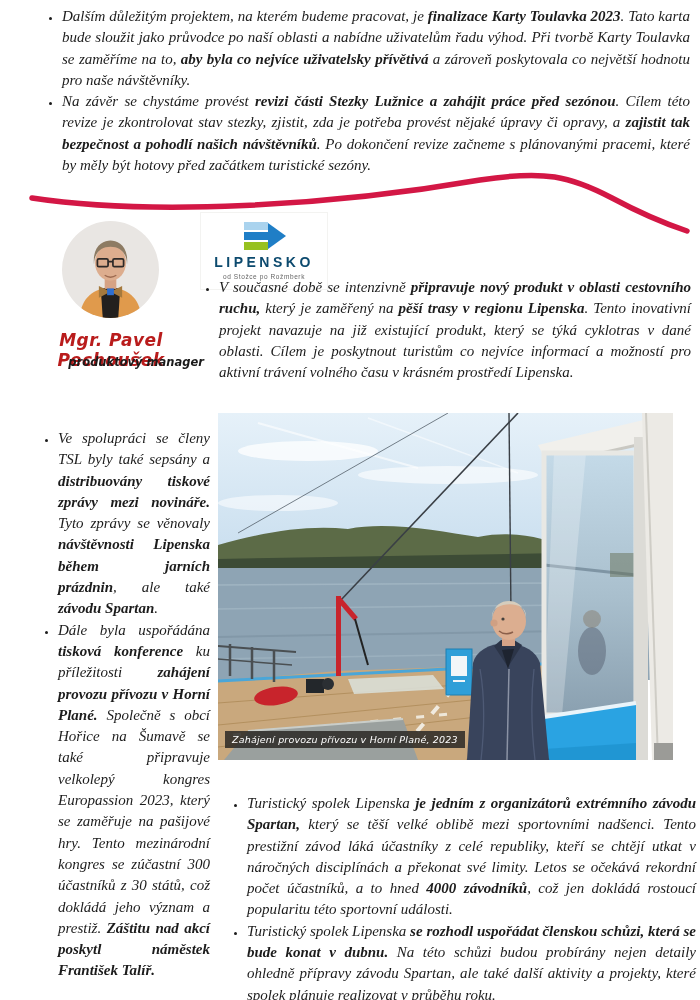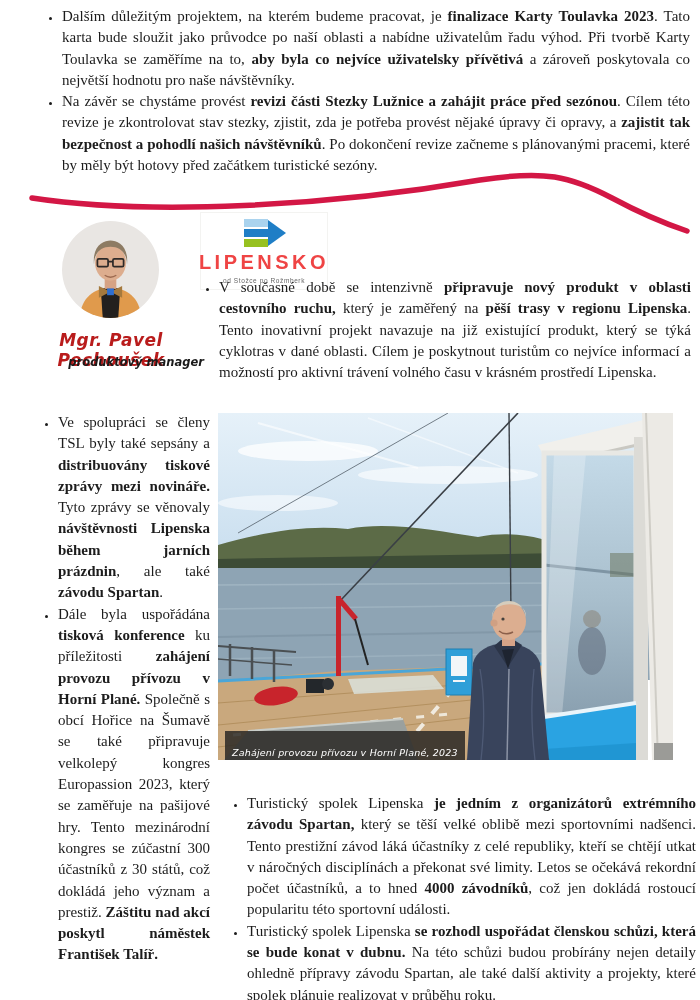--- a/index.html
+++ b/index.html
@@ -12,51 +12,51 @@
     --photo_water:#8ea4b4;
     --photo_deck:#c9a87d;
     --photo_cabin_blue:#2aa3e2;
     --pole_red:#c8242c;
     --ink:#1c1c1c;
   }
   *{box-sizing:border-box;margin:0;padding:0;}
   html,body{background:#fff;}
   .page{position:relative;width:700px;height:1000px;background:#fff;overflow:hidden;
         font-family:"Liberation Serif",serif;color:var(--ink);}
-  ul{list-style:disc outside;}
+  ul{list-style:disc outside;font-style:italic;}
   li{margin:0;}
   li::marker{font-size:0.72em;}
   .b{font-weight:700;}
   .bullets{font-size:15px;line-height:1.42;text-align:justify;}
   .top-bullets{position:absolute;left:42px;top:6px;width:648px;}
   .top-bullets ul{padding-left:20px;}
   .red-wave{position:absolute;left:0;top:168px;width:700px;height:76px;}
   .avatar{position:absolute;left:62px;top:221px;width:97px;height:97px;}
   .person-name{position:absolute;left:18px;top:330px;width:186px;text-align:center;
       font-family:"DejaVu Sans",cursive,sans-serif;font-style:italic;font-weight:700;
       font-size:17px;letter-spacing:.5px;color:#b91c1c;}
   .person-role{position:absolute;left:18px;top:355px;width:186px;text-align:right;
       font-family:"DejaVu Sans",cursive,sans-serif;font-style:italic;font-weight:600;
       font-size:11.5px;color:#1a1a1a;}
   .logo{position:absolute;left:200px;top:212px;width:128px;height:78px;background:#fff;
       border:1px solid #f3f3f1;display:flex;flex-direction:column;align-items:center;justify-content:center;}
   .logo-mark{width:44px;height:28px;margin-bottom:4px;}
-  .logo-title{font-family:"Liberation Sans",sans-serif;font-size:20px;font-weight:600;
-      letter-spacing:3.5px;color:#ef4444;}
+  .logo-title{font-family:"Liberation Sans",sans-serif;font-size:14px;font-weight:600;
+      letter-spacing:3.5px;color:#0c4a6e;}
   .logo-tagline{font-family:"Liberation Sans",sans-serif;font-size:6.5px;letter-spacing:.6px;
       color:#666;margin-top:3px;}
   .intro-bullet{position:absolute;left:205px;top:277px;width:486px;}
   .intro-bullet ul{padding-left:14px;}
   .left-col{position:absolute;left:42px;top:412px;width:168px;}
-  .left-col ul{padding-left:16px;}
+  .left-col ul{padding-left:16px;margin-top:16px;}
   .photo{position:absolute;left:218px;top:413px;width:455px;height:347px;overflow:hidden;}
   .photo svg{display:block;width:455px;height:347px;}
   .caption{position:absolute;left:7px;top:318px;background:var(--caption_bg);color:#fff;
       font-family:"DejaVu Sans",cursive,sans-serif;font-style:italic;font-size:9.5px;
-      padding:16px 7px;white-space:nowrap;letter-spacing:.2px;}
+      padding:3px 7px;white-space:nowrap;letter-spacing:.2px;}
   .caption-pointer{position:absolute;left:222px;top:327px;width:38px;height:14px;}
   .bottom-bullets{position:absolute;left:232px;top:793px;width:464px;}
   .bottom-bullets ul{padding-left:15px;}
   .fill-red{fill:var(--pole_red);}
   .stroke-red{stroke:var(--pole_red);}
 </style>
 </head>
 <body>
 
 <div class="page">

